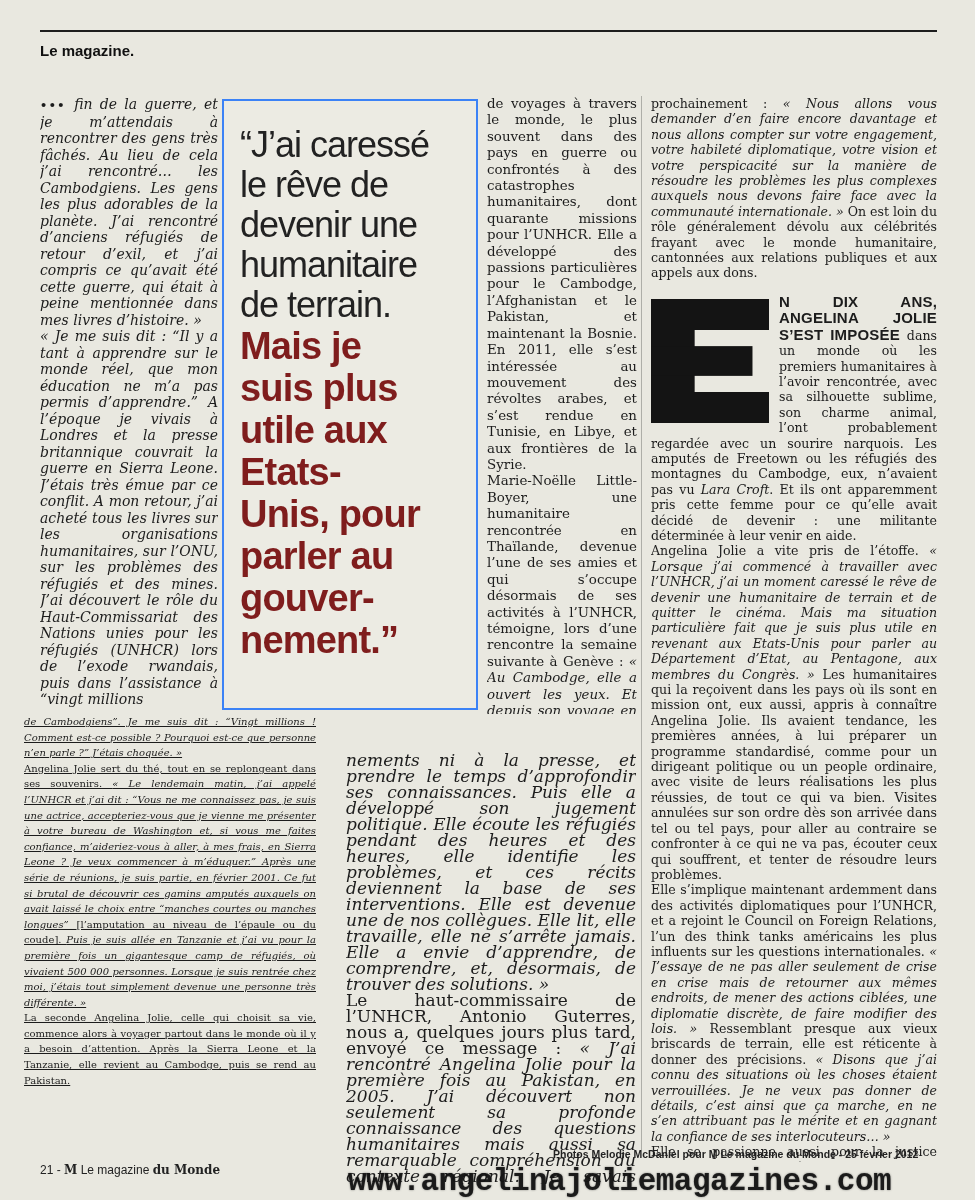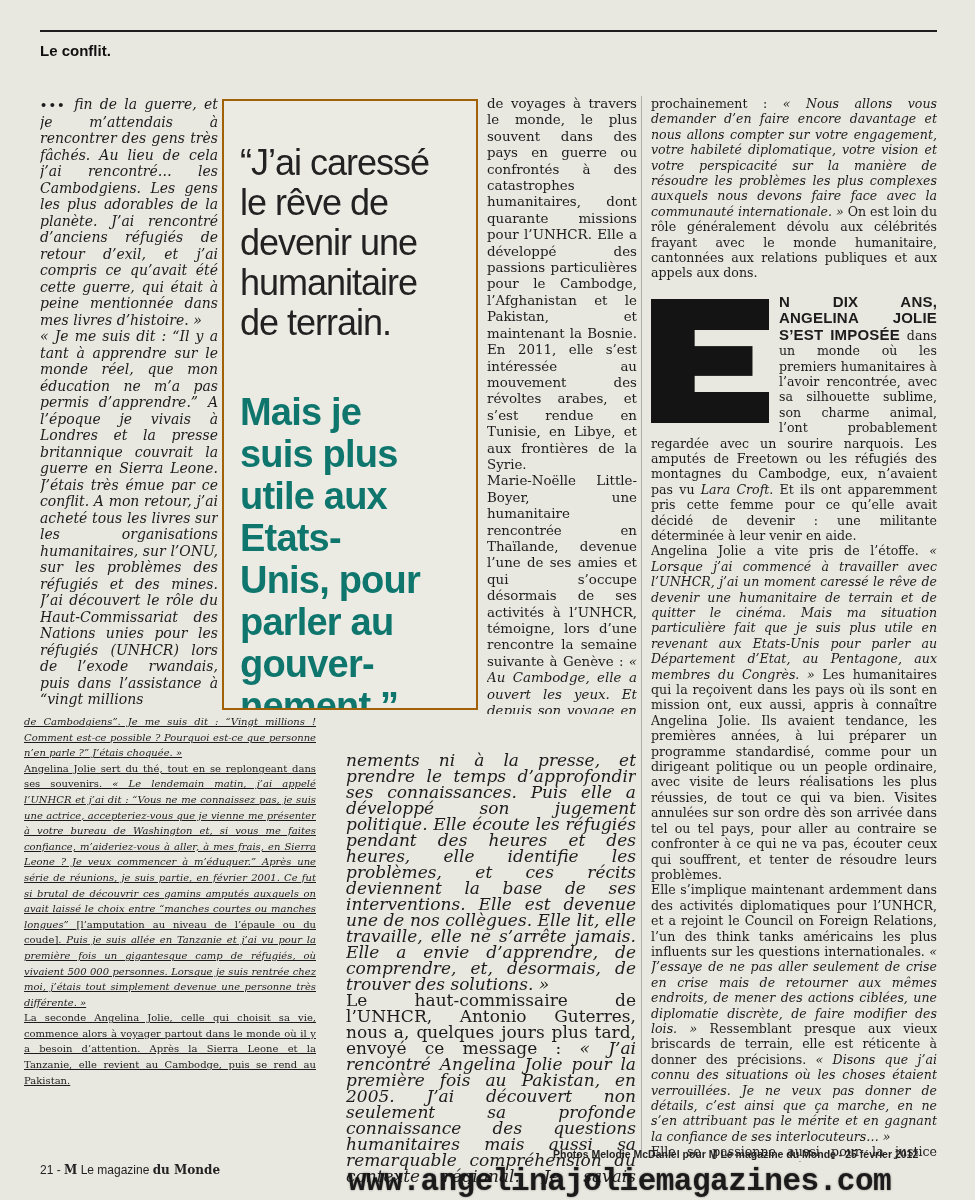--- a/index.html
+++ b/index.html
@@ -15,30 +15,30 @@
   .col3a{left:487px; top:96px;  width:150px; height:618px; font-size:13.4px; line-height:16.4px;}
   .col1b{left:24px;  top:714px; width:292px; height:444px; font-size:10px;   line-height:15.6px;text-decoration:underline;}
   .col3b{left:346px; top:752px; width:290px; height:432px; font-size:17px; line-height:16px;}
   .col4 {left:651px; top:96px;  width:286px; height:1066px; font-size:12.6px; line-height:15.4px;}
   .run-i{font-style:italic;}
   .run-r{font-style:normal;}
   .run-m{font-weight:bold; font-size:0.8em; letter-spacing:1.5px;}
   .run-sc{font-family:"Liberation Sans",sans-serif; font-weight:bold; font-size:15px; letter-spacing:0.2px;}
   .quote-box{
     position:absolute; left:222px; top:99px; width:256px; height:611px;
-    border:2px solid #a16207; background:#ecebe3; box-sizing:border-box;
-    padding:42px 12px 0 16px; overflow:hidden;
+    border:2px solid #3b82f6; background:#ecebe3; box-sizing:border-box;
+    padding:24px 12px 0 16px; overflow:hidden;
   }
   .quote-light{
     font-family:"Liberation Sans","DejaVu Sans",sans-serif; font-weight:300;
     font-size:36px; line-height:40px; letter-spacing:-1px; color:#222;
   }
   .quote-bold{
     font-family:"Liberation Sans","DejaVu Sans",sans-serif; font-weight:800;
-    font-size:38px; line-height:42px; letter-spacing:-0.8px; color:#0f766e;margin-top:48px;
+    font-size:38px; line-height:42px; letter-spacing:-0.8px; color:#7f1d1d;
   }
   .col-rule{position:absolute; left:641px; top:96px; width:1px; height:1054px; background:rgba(0,0,0,0.25);}
   .para-gap{display:block; height:13px;}
   .dropcap{
     float:left; width:118px; height:124px; margin:5px 10px 2px 0;
   }
   .dropcap svg{display:block; width:100%; height:100%;}
   .sr{position:absolute; width:1px; height:1px; overflow:hidden; clip:rect(0 0 0 0);}
   .footer-left{
     position:absolute; left:40px; top:1163px;
@@ -54,21 +54,21 @@
     font-family:Liberation Mono, monospace; font-weight:700; font-size:31px;
     letter-spacing:-0.5px; color:rgba(18,18,18,0.93); text-shadow:0 0 2px rgba(30,30,30,0.55);
   }
 </style>
 </head>
 <body>
 
 <div class="page">
 
   <div class="rule-top"></div>
-  <div class="mag-label">Le conflit.</div>
+  <div class="mag-label">Le magazine.</div>
 
   <div class="bodytext col1a"><span class="run-m">••• </span><span class="run-i">fin de la guerre, et je m’attendais à rencontrer des gens très fâchés. Au lieu de cela j’ai rencontré… les Cambodgiens. Les gens les plus adorables de la planète. J’ai rencontré d’anciens réfugiés de retour d’exil, et j’ai compris ce qu’avait été cette guerre, qui était à peine mentionnée dans mes livres d’histoire. »</span><br><span class="run-i">« Je me suis dit : “Il y a tant à apprendre sur le monde réel, que mon éducation ne m’a pas permis d’apprendre.” A l’époque je vivais à Londres et la presse britannique couvrait la guerre en Sierra Leone. J’étais très émue par ce conflit. A mon retour, j’ai acheté tous les livres sur les organisations humanitaires, sur l’ONU, sur les problèmes des réfugiés et des mines. J’ai découvert le rôle du Haut-Commissariat des Nations unies pour les réfugiés (UNHCR) lors de l’exode rwandais, puis dans l’assistance à “vingt millions</span></div>
 
   <div class="quote-box">
     <div class="quote-light">“J’ai caressé<br>le rêve de<br>devenir une<br>humanitaire<br>de terrain.</div>
     <div class="quote-bold">Mais je<br>suis plus<br>utile aux<br>Etats-<br>Unis, pour<br>parler au<br>gouver-<br>nement.”</div>
   </div>
 
   <div class="bodytext col3a"><span class="run-r">de voyages à travers le monde, le plus souvent dans des pays en guerre ou confrontés à des catastrophes humanitaires, dont quarante missions pour l’UNHCR. Elle a développé des passions particulières pour le Cambodge, l’Afghanistan et le Pakistan, et maintenant la Bosnie. En 2011, elle s’est intéressée au mouvement des révoltes arabes, et s’est rendue en Tunisie, en Libye, et aux frontières de la Syrie.</span><br><span class="run-r">Marie-Noëlle Little-Boyer, une humanitaire rencontrée en Thaïlande, devenue l’une de ses amies et qui s’occupe désormais de ses activités à l’UNHCR, témoigne, lors d’une rencontre la semaine suivante à Genève : </span><span class="run-i">« Au Cambodge, elle a ouvert les yeux. Et depuis son voyage en Sierra Leone, elle va à la rencontre des réfugiés. Au début, Angie ne voulait parler ni aux gouver-</span></div>
 

